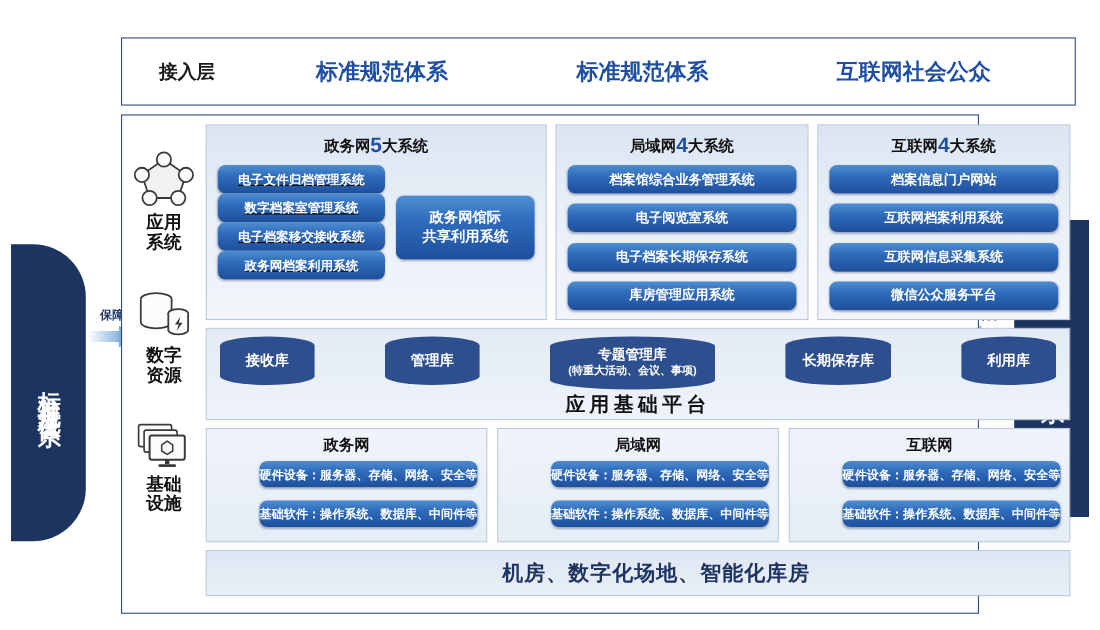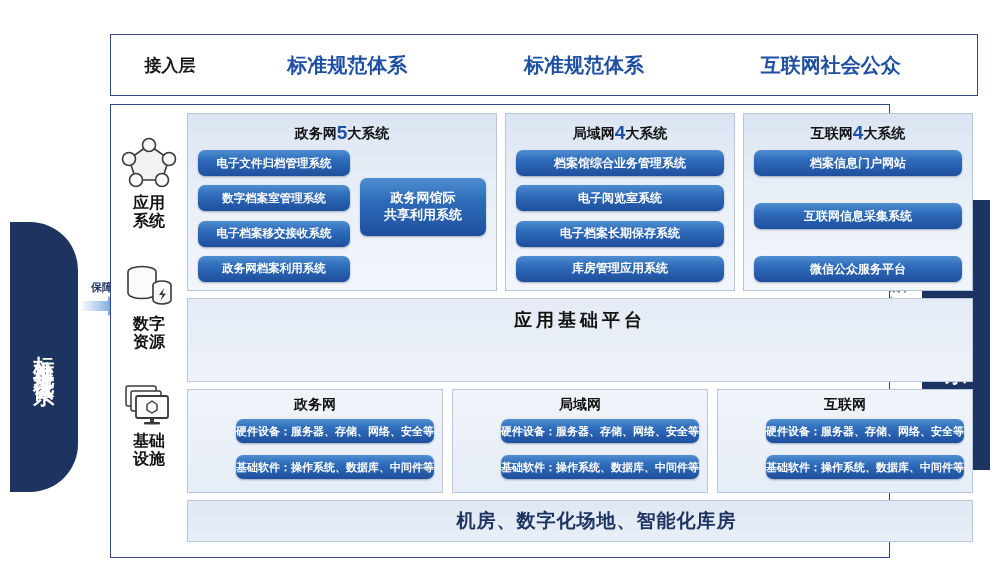--- a/index.html
+++ b/index.html
@@ -196,21 +196,22 @@
 
   #panel-gov .gov-body {
     display: flex;
     gap: 10px;
     height: 132px;
   }
   #panel-gov .gov-left {
     flex: 0 0 152px;
     display: flex;
     flex-direction: column;
-    justify-content: space-between;
+    justify-content: flex-start;
+    text-decoration: underline;
   }
   #panel-gov .gov-left .pill {
     height: 26px;
     font-size: 11.5px;
   }
   #panel-gov .gov-right {
     flex: 1;
     display: flex;
     align-items: center;
     justify-content: flex-start;
@@ -468,27 +469,40 @@
           <div class="pill">库房管理应用系统</div>
         </div>
       </div>
 
       <div class="sys-panel" id="panel-net">
         <div class="panel-title">
           <span>互联网</span><span class="num">4</span><span>大系统</span>
         </div>
         <div class="stack-list">
           <div class="pill">档案信息门户网站</div>
+          <div class="pill">互联网档案利用系统</div>
           <div class="pill">互联网信息采集系统</div>
           <div class="pill">微信公众服务平台</div>
         </div>
       </div>
     </div>
 
     <div id="platform-row">
+      <div class="db-row">
+        <div class="cylinder cyl-sm">接收库</div>
+        <div class="cylinder cyl-sm">管理库</div>
+        <div class="cylinder cyl-wide">
+          <div>
+            <span>专题管理库</span>
+            <span class="cyl-sub">(特重大活动、会议、事项)</span>
+          </div>
+        </div>
+        <div class="cylinder cyl-md">长期保存库</div>
+        <div class="cylinder cyl-sm">利用库</div>
+      </div>
       <div id="platform-title">应用基础平台</div>
     </div>
 
     <div id="infra-row">
 
       <div class="infra-panel">
         <div class="infra-title">政务网</div>
         <div class="pill">硬件设备：服务器、存储、网络、安全等</div>
         <div class="pill">基础软件：操作系统、数据库、中间件等</div>
       </div>

